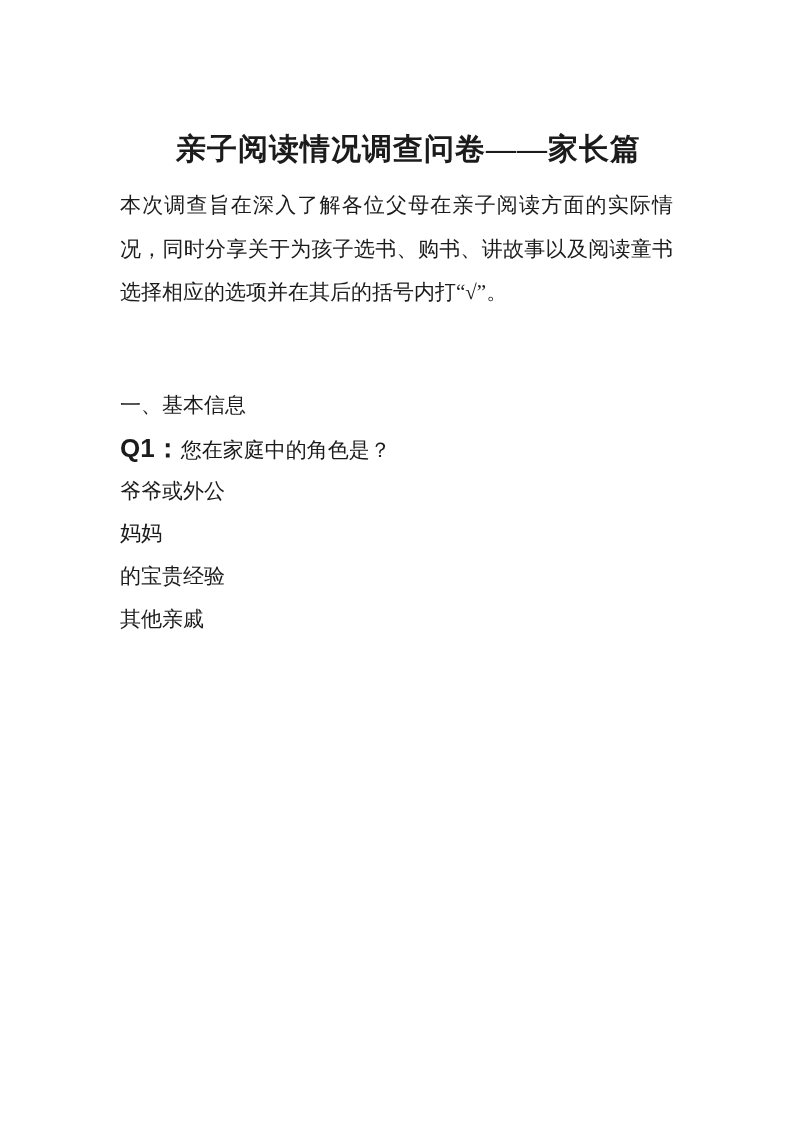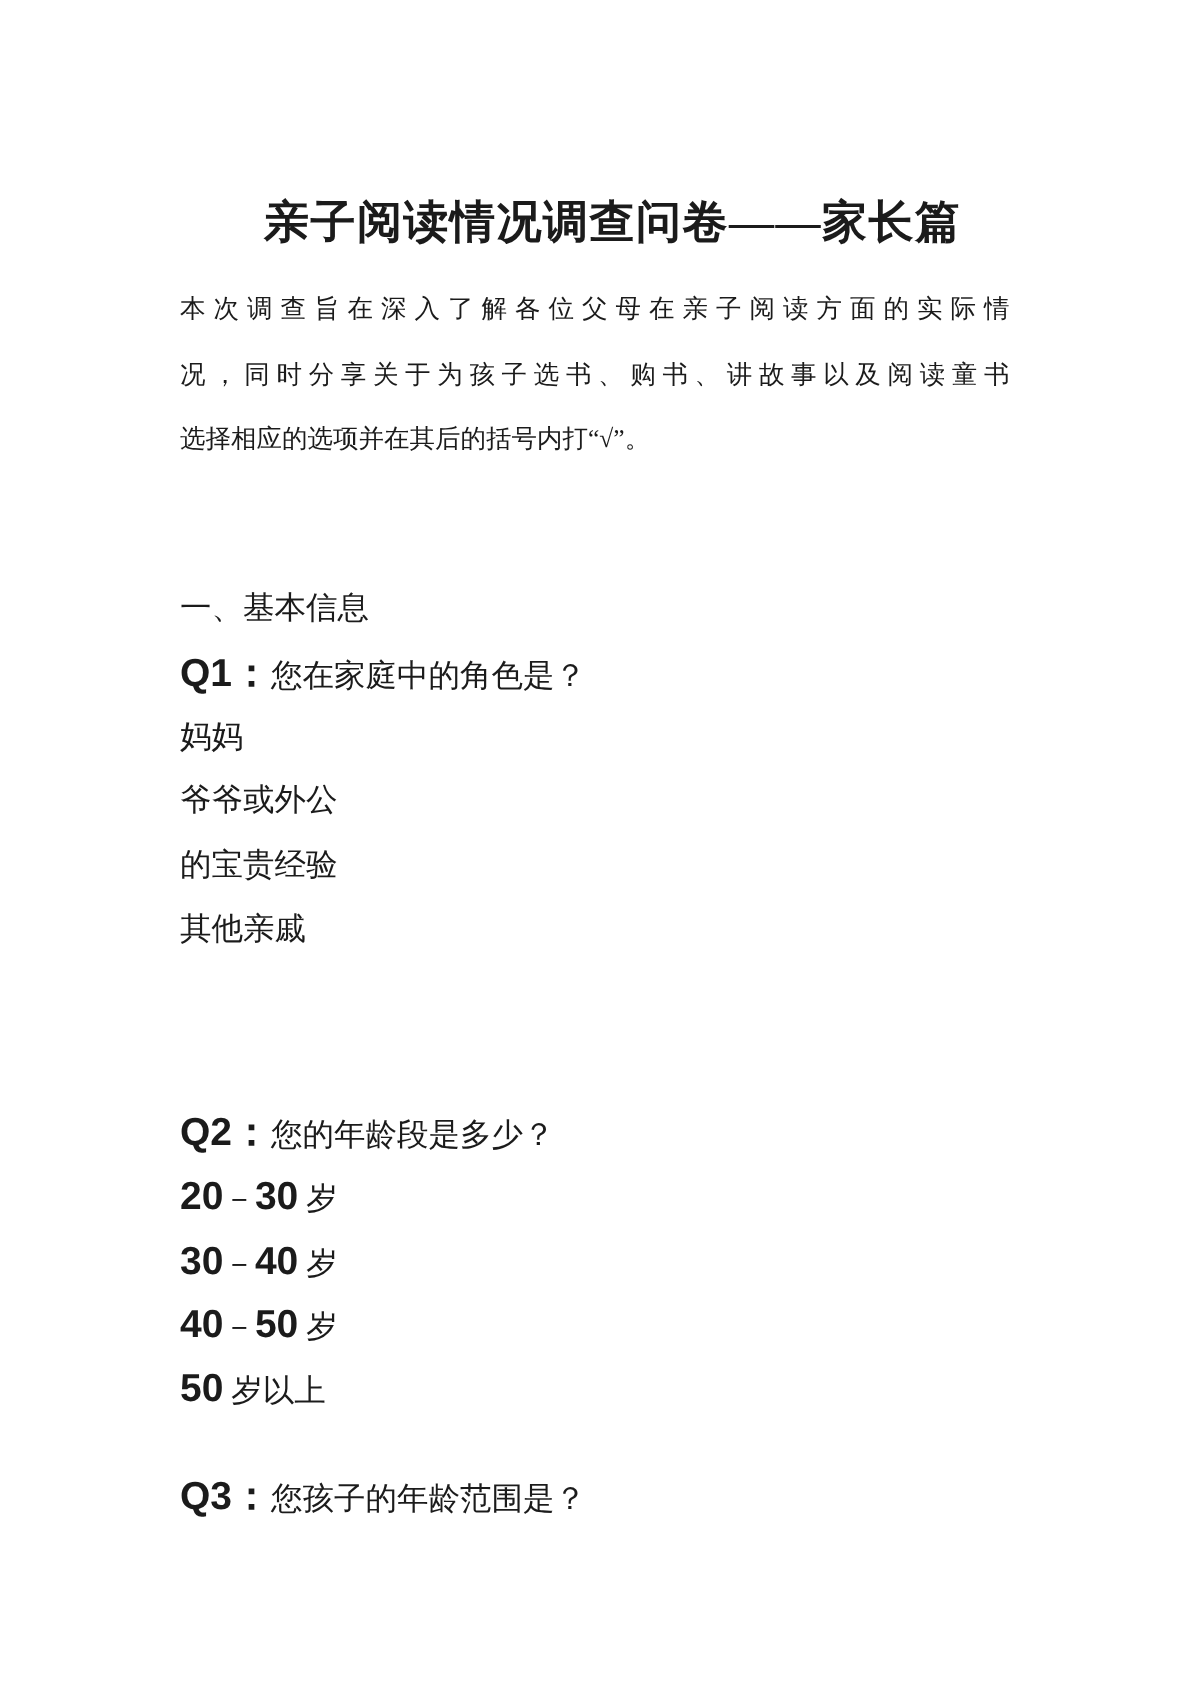--- a/index.html
+++ b/index.html
@@ -22,21 +22,21 @@
     font-size: 30px;
     line-height: 46px;
     font-weight: bold;
     letter-spacing: 1px;
   }
   .intro {
     position: absolute;
     top: 184px;
     left: 120px;
     width: 553px;
-    font-size: 17px;
+    font-size: 21px;
   }
   .intro-line {
     height: 43.5px;
     line-height: 43.5px;
   }
   .intro-line.justify {
     text-align: justify;
     text-align-last: justify;
   }
   .block {
@@ -70,35 +70,21 @@
     <div class="intro-line justify">本次调查旨在深入了解各位父母在亲子阅读方面的实际情</div>
     <div class="intro-line justify">况，同时分享关于为孩子选书、购书、讲故事以及阅读童书</div>
     <div class="intro-line">选择相应的选项并在其后的括号内打“√”。</div>
   </div>
 
   <div class="block block-a">
     <div class="line heading">一、基本信息</div>
     <div class="line question">
       <span class="qnum">Q1：</span><span>您在家庭中的角色是？</span>
     </div>
+    <div class="line option">爷爷或外公</div>
     <div class="line option">妈妈</div>
-    <div class="line option">爷爷或外公</div>
     <div class="line option">的宝贵经验</div>
     <div class="line option">其他亲戚</div>
   </div>
 
-  <div class="block block-b">
-    <div class="line question">
-      <span class="qnum">Q2：</span><span>您的年龄段是多少？</span>
-    </div>
-    <div class="line option"><span class="latin-bold">20</span>－<span class="latin-bold">30</span> 岁</div>
-    <div class="line option"><span class="latin-bold">30</span>－<span class="latin-bold">40</span> 岁</div>
-    <div class="line option"><span class="latin-bold">40</span>－<span class="latin-bold">50</span> 岁</div>
-    <div class="line option"><span class="latin-bold">50</span> 岁以上</div>
-  </div>
 
-  <div class="block block-c">
-    <div class="line question">
-      <span class="qnum">Q3：</span><span>您孩子的年龄范围是？</span>
-    </div>
-  </div>
 
 </div>
 
 </body></html>

